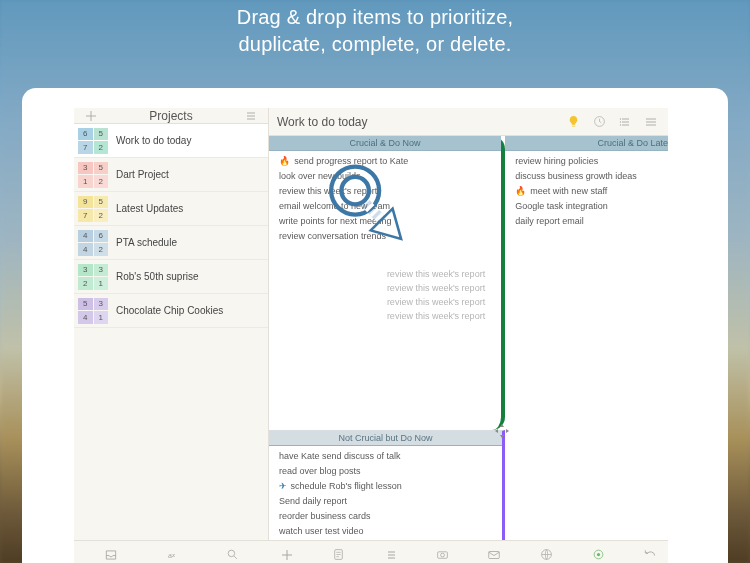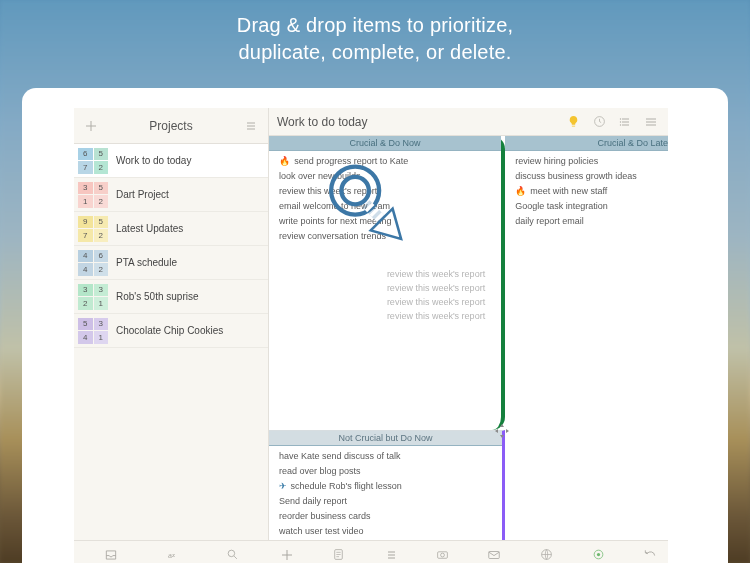--- a/index.html
+++ b/index.html
@@ -10,21 +10,21 @@
   position: relative;
   background: linear-gradient(180deg, #5a92b8 0%, #7aa8c8 18%, #8eb1c8 30%, #a8bcc2 55%, #c8b890 70%, #7a6848 85%, #5a4a30 100%);
 }
 .bg-blur {
   content:'';
   position:absolute; inset:0;
   background: linear-gradient(180deg, #6199bd 0%, #84aac5 22%, #9db5c2 42%, #c0c1a8 62%, #a8905a 78%, #6a5638 92%, #4e3c24 100%);
   filter: blur(2px);
 }
 .headline {
-  position: absolute; top: 12px; left: 0; right: 0;
+  position: absolute; top: 4px; left: 0; right: 0;
   text-align: center;
   color: #fff;
   font-size: 20px;
   font-weight: 300;
   line-height: 1.35;
   letter-spacing: .2px;
 }
 .tablet {
   position: absolute;
   left: 22px; right: 22px; top: 88px;
@@ -55,21 +55,21 @@
 }
 
 .sidebar {
   background: #f8f6f1;
   border-right: 1px solid #e3e0da;
   display: flex; flex-direction: column;
   min-height:0;
 }
 .side-head {
   display: flex; align-items: center;
-  height: 36px; gap: 8px;
+  height: 16px; gap: 8px;
   padding: 0 8px;
   border-bottom: 1px solid #e3e0da;
 }
 .side-head .title { flex:1; text-align:center; font-size:12px; color:#555; }
 .icon-btn { width:18px; height:18px; display:flex; align-items:center; justify-content:center; color:#999; }
 .project-list { flex:1; overflow:hidden; }
 .project-item {
   display:flex; align-items:center;
   padding: 4px 8px 4px 4px;
   gap:8px;

